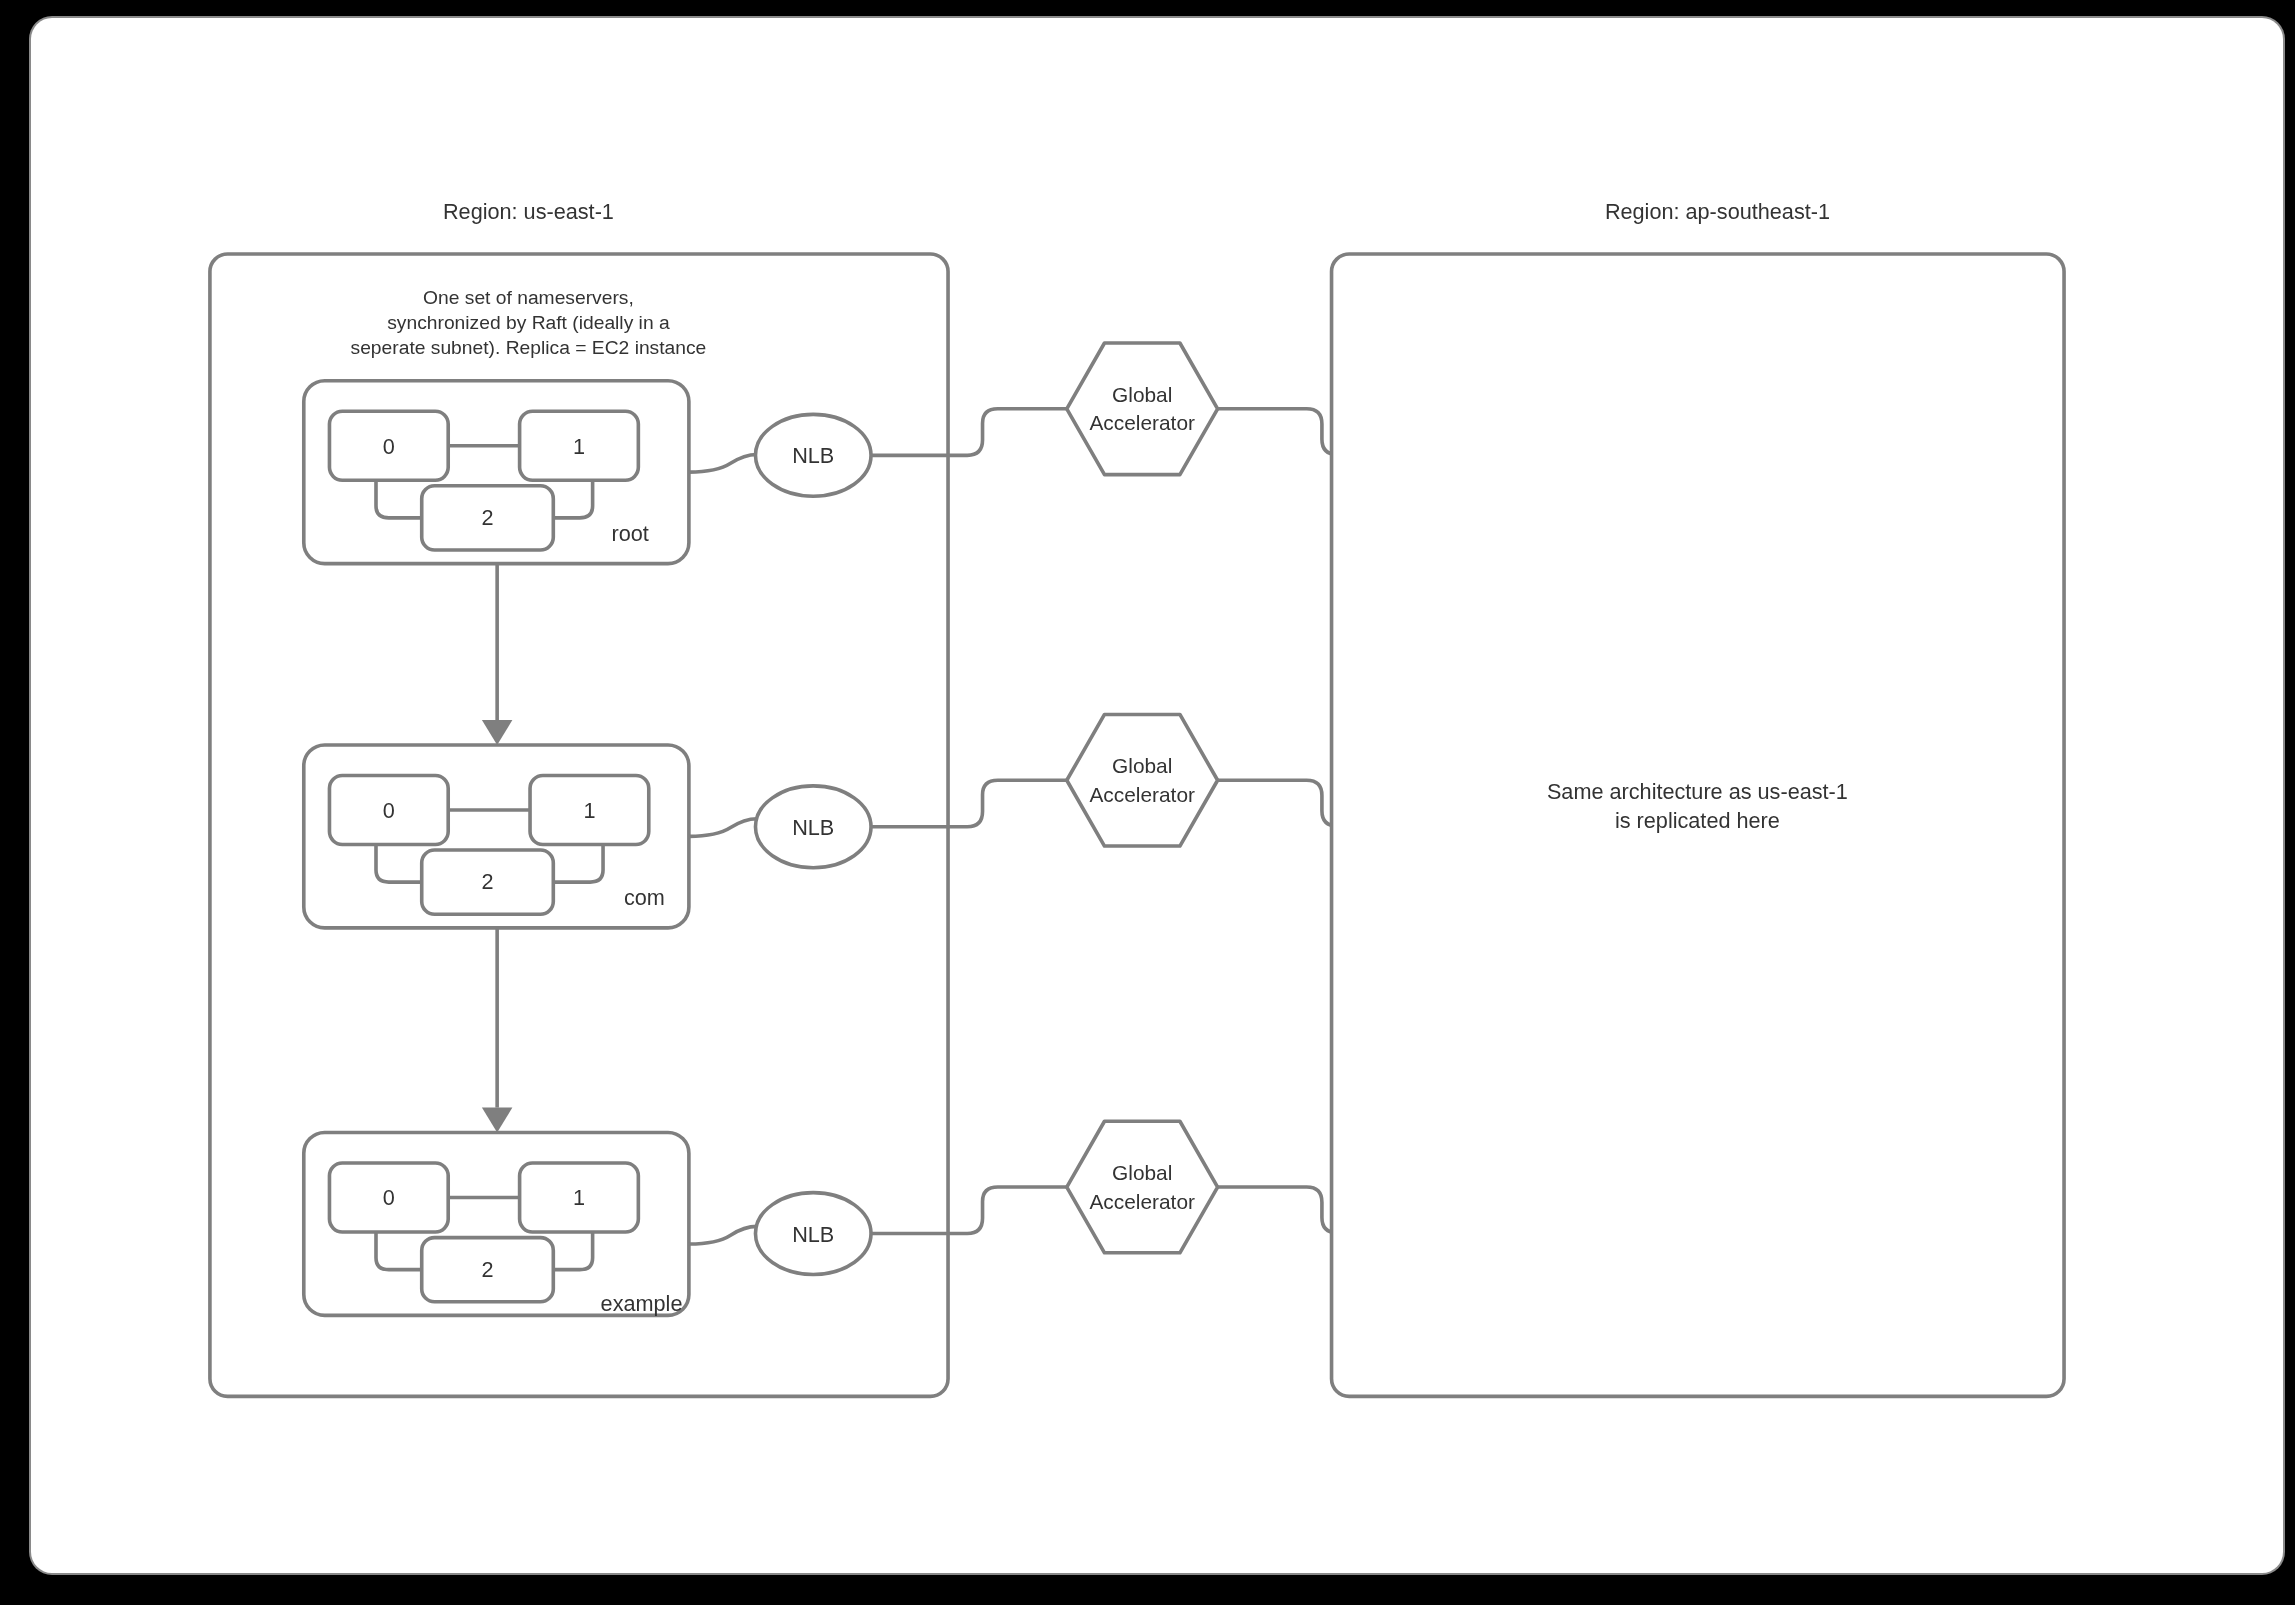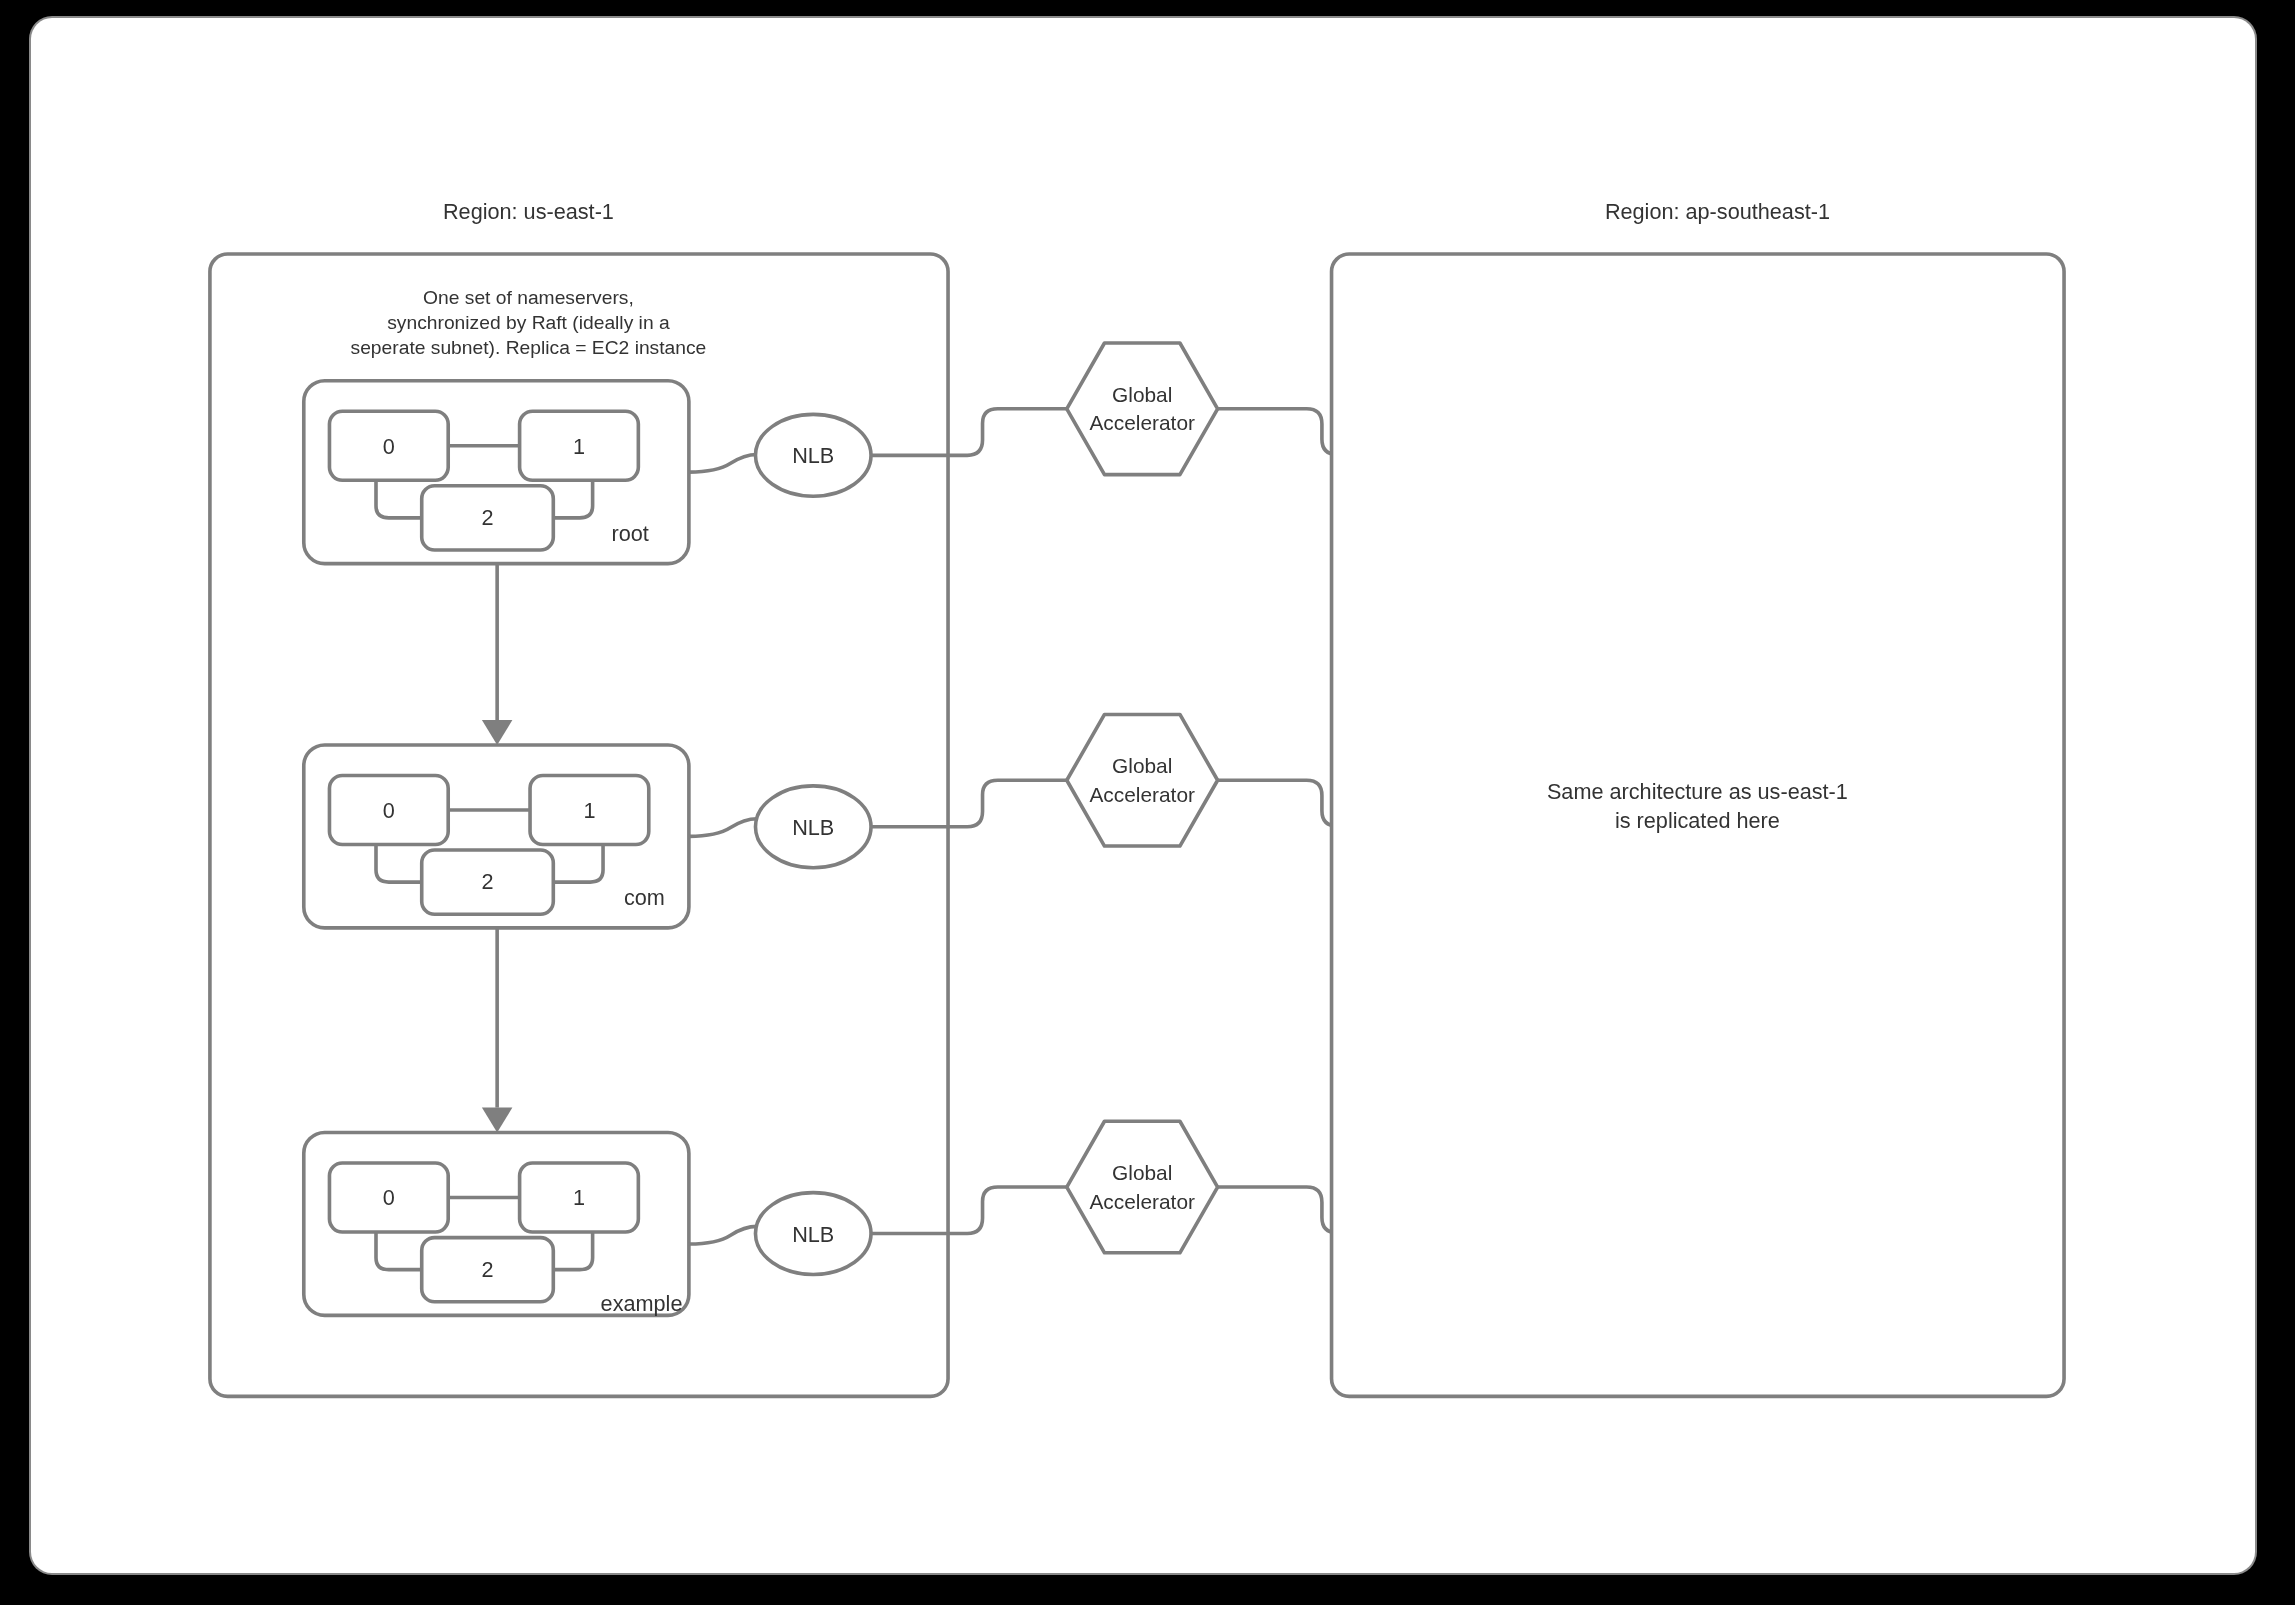--- a/index.html
+++ b/index.html
@@ -22,20 +22,21 @@
   #canvas-sheet {
     position: absolute;
     left: 30.5px;
     top: 17.7px;
     width: 2224px;
     height: 1555px;
     background: #ffffff;
     border-radius: 21px;
     box-shadow: 0 0 0 2px #8a8a8a;
     overflow: hidden;
+    padding-left: 28px;
   }
   svg.diagram {
     position: absolute;
     left: 0;
     top: 0;
     width: 2224px;
     height: 1555px;
     display: block;
   }
   .stroke {

